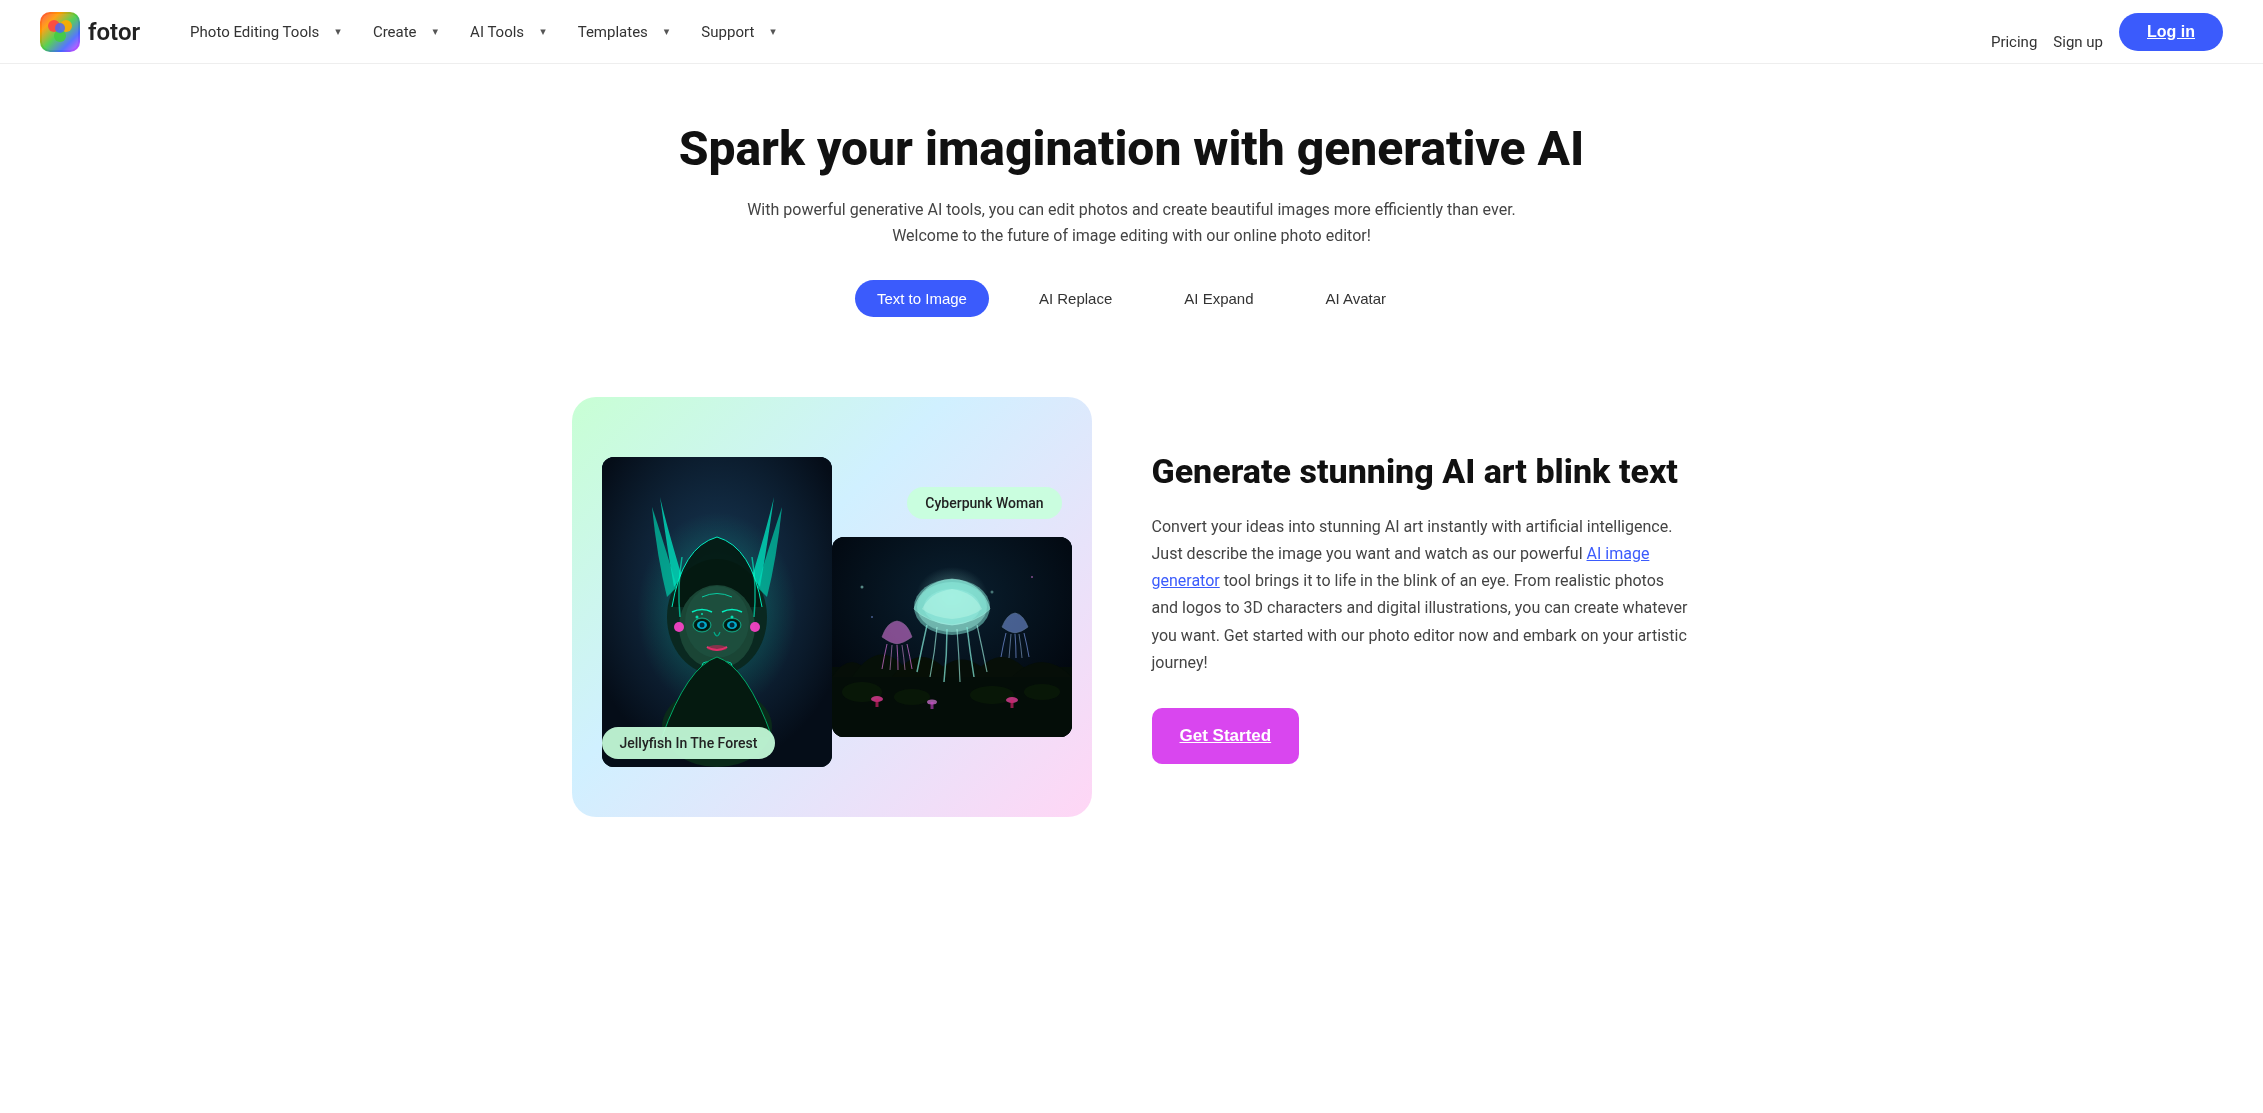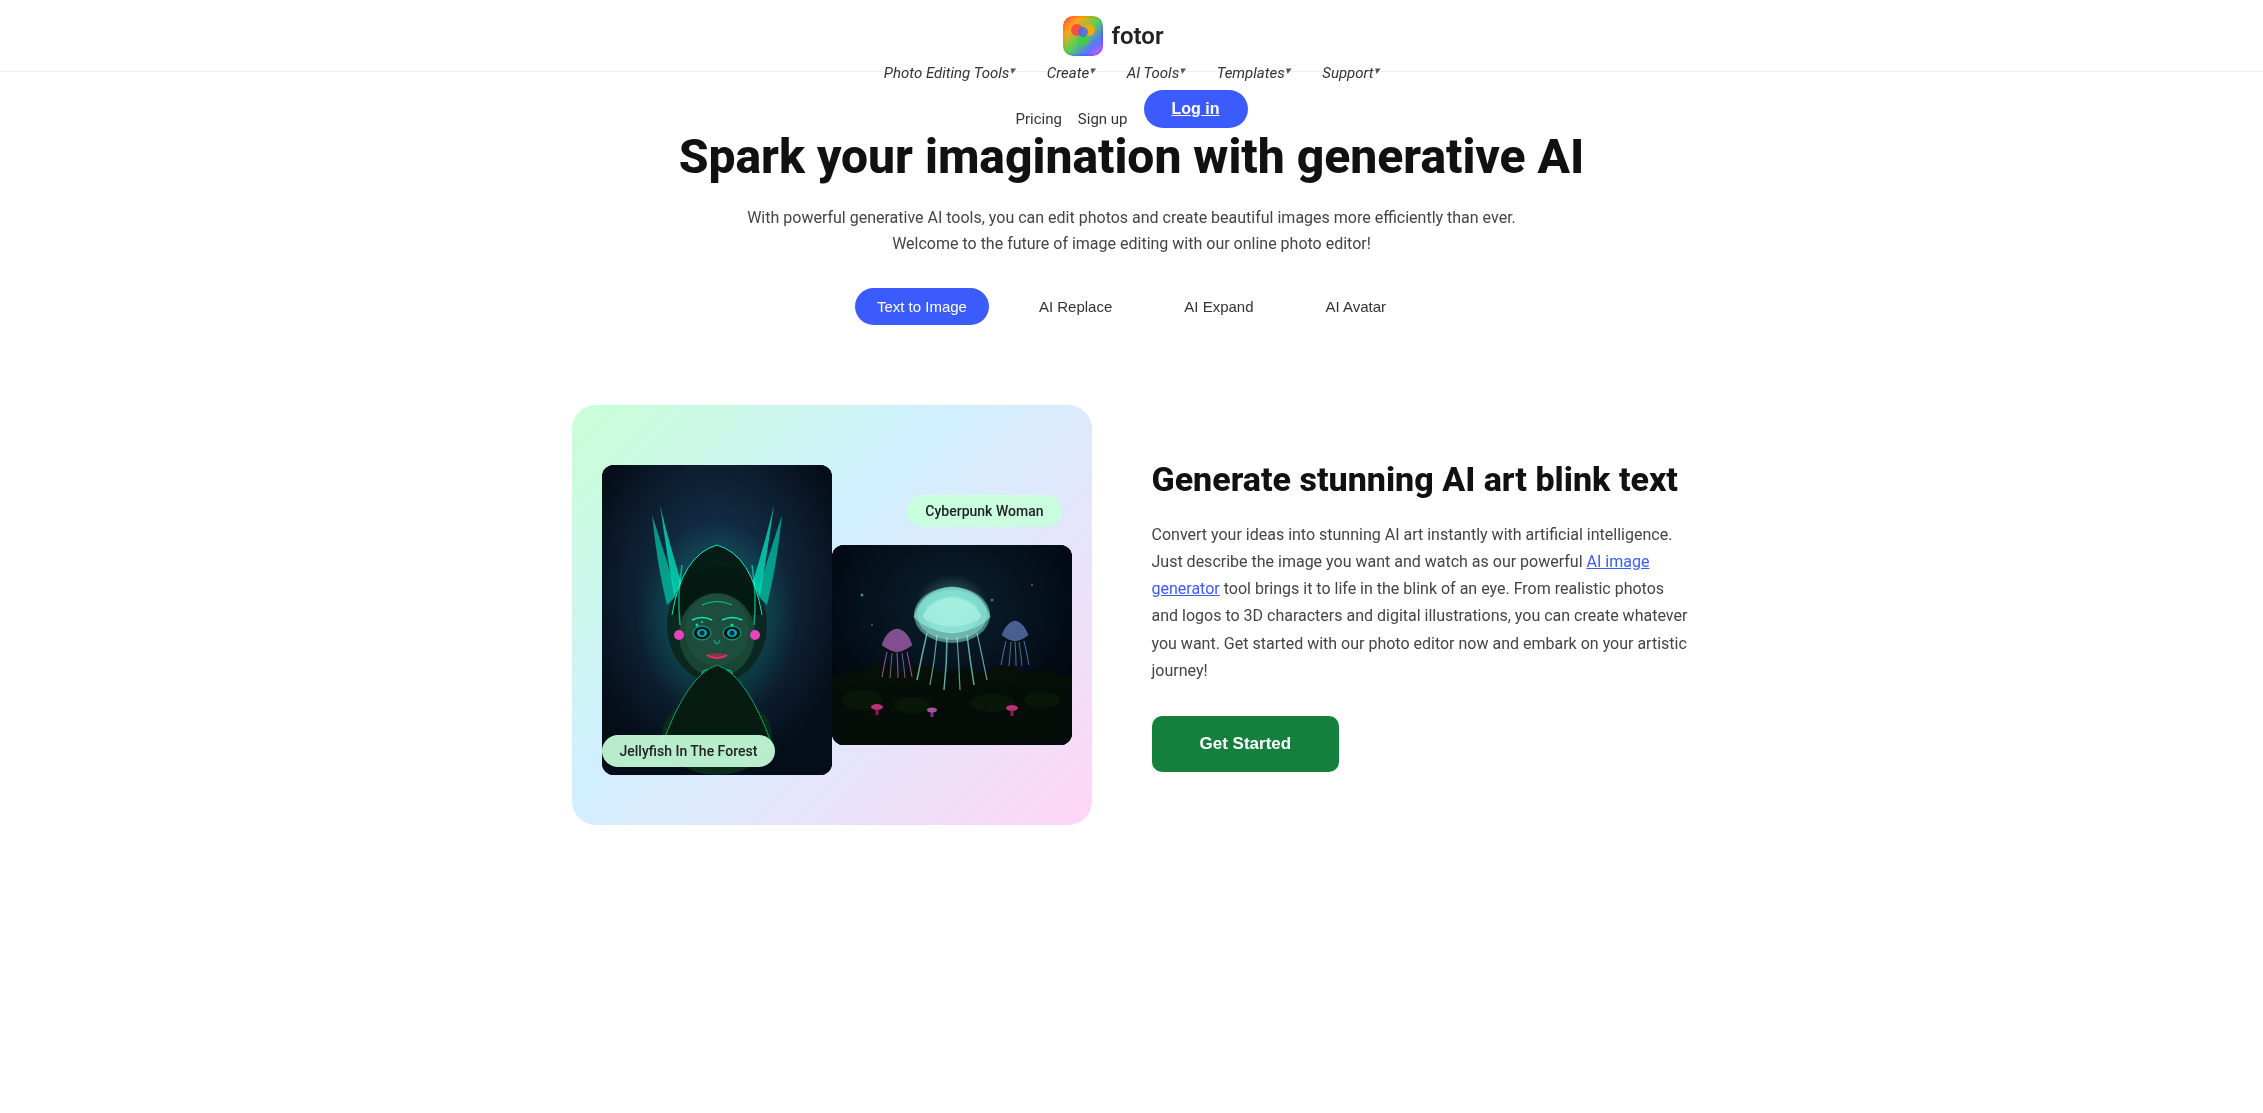--- a/index.html
+++ b/index.html
@@ -3,27 +3,26 @@
   <meta charset="utf-8">
   <style>
     * { margin: 0; padding: 0; box-sizing: border-box; }
     body { font-family: -apple-system, BlinkMacSystemFont, 'Segoe UI', Roboto, Arial, sans-serif; background: #fff; color: #222; }
 
     
     .navbar {
       display: flex;
       align-items: center;
       padding: 16px 40px;
-      height: 72px;
+      height: 64px;
       border-bottom: 1px solid #eee;
       background: #fff;
       position: sticky;
       top: 0;
       z-index: 100;
-      flex-direction: column;
     }
     .logo-area {
       display: flex;
       align-items: center;
       gap: 8px;
       margin-right: 36px;
       text-decoration: none;
     }
     .logo-icon {
       width: 40px;
@@ -42,29 +41,28 @@
       color: #222;
     }
     .nav-links {
       display: flex;
       align-items: center;
       gap: 4px;
       flex: 1;
     }
     .nav-item {
       display: flex;
-      align-items: flex-start;
-      gap: 0;
+      align-items: center;
+      gap: 16px;
       padding: 8px 14px;
       font-size: 15px;
       color: #333;
       cursor: pointer;
       border-radius: 6px;
       white-space: nowrap;
-      font-style: italic;
     }
     .nav-item .chevron { font-size: 11px; color: #555; }
     .nav-right {
       display: flex;
       align-items: flex-end;
       gap: 16px;
     }
     .pricing-link {
       font-size: 15px;
       color: #333;
@@ -227,29 +225,30 @@
       font-size: 16px;
       color: #444;
       line-height: 1.7;
       margin-bottom: 32px;
     }
     .text-side p a {
       color: #3b5bfc;
       text-decoration: underline;
     }
     .btn-get-started {
-      background: #15803d;
+      background: #d946ef;
       color: #fff;
       border: none;
       border-radius: 10px;
-      padding: 18px 48px;
+      padding: 18px 28px;
       font-size: 17px;
       font-weight: 600;
       cursor: pointer;
       display: inline-block;
+      text-decoration: underline;
     }
   </style>
 </head>
 <body>
 
 <nav class="navbar">
   <a class="logo-area" href="#">
     <div class="logo-icon">
       <svg viewBox="0 0 36 36" fill="none">
         <rect width="36" height="36" rx="8" fill="white" fill-opacity="0.1"></rect>

